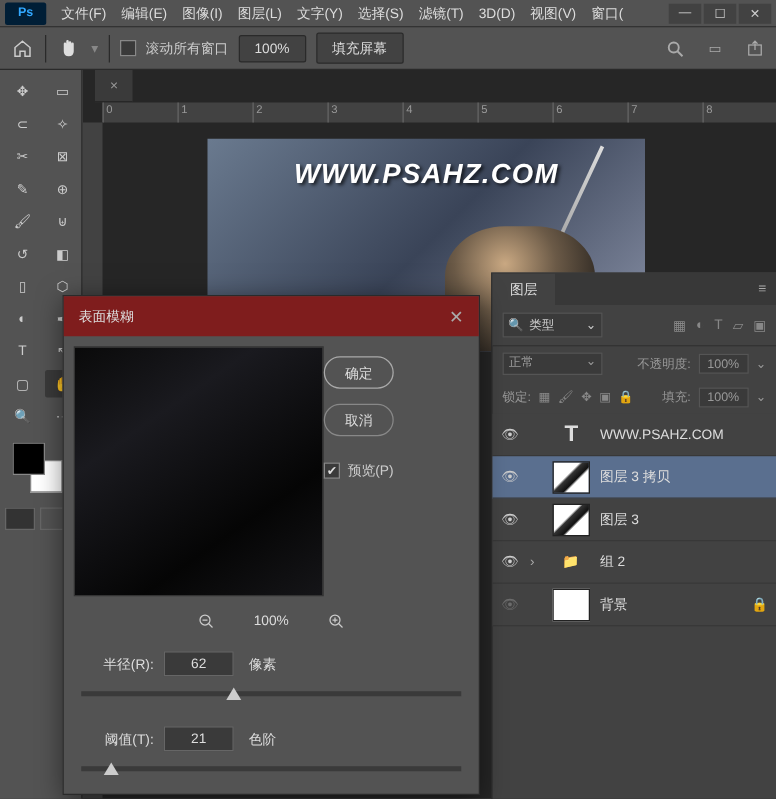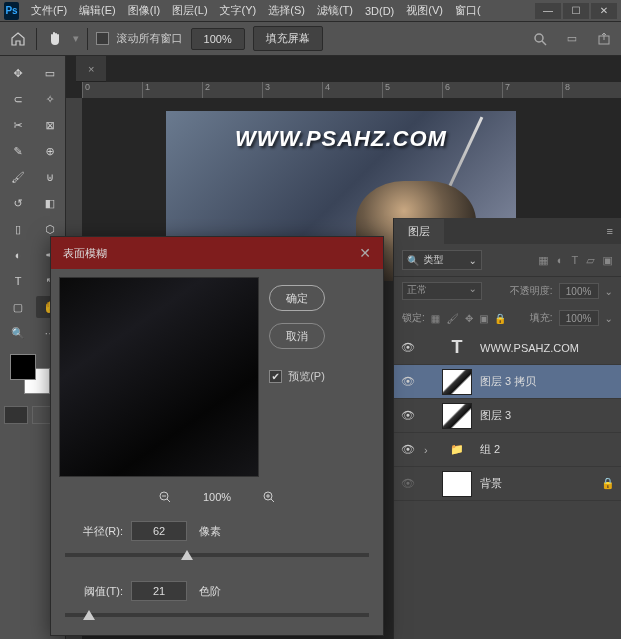--- a/index.html
+++ b/index.html
@@ -1,18 +1,18 @@
 <!DOCTYPE html>
 <html><head>
 <meta charset="utf-8">
 <style>
 * { margin: 0; padding: 0; box-sizing: border-box; font-family: "Microsoft YaHei", Arial, sans-serif; }
 body { width: 621px; height: 639px; background: #535353; overflow: hidden; font-size: 11px; color: #ccc; }
 .menubar { height: 22px; background: #535353; display: flex; align-items: center; padding: 0 4px; border-bottom: 1px solid #2a2a2a; }
-.ps-logo { width: 15px; height: 18px; background: #001e36; color: #31a8ff; display: flex; align-items: center; justify-content: center; font-size: 10px; font-weight: bold; border-radius: 2px; margin-right: 6px; }
+.ps-logo { width: 33px; height: 18px; background: #001e36; color: #31a8ff; display: flex; align-items: center; justify-content: center; font-size: 10px; font-weight: bold; border-radius: 2px; margin-right: 6px; }
 .menu-item { padding: 3px 6px; color: #ddd; cursor: pointer; }
 .win-ctrls { margin-left: auto; display: flex; gap: 2px; }
 .win-btn { width: 26px; height: 16px; background: #424242; display: flex; align-items: center; justify-content: center; color: #ccc; font-size: 10px; }
 .optionsbar { height: 34px; background: #535353; display: flex; align-items: center; padding: 0 8px; gap: 8px; border-bottom: 1px solid #2a2a2a; }
 .home-icon, .hand-icon { width: 20px; height: 20px; display: flex; align-items: center; justify-content: center; }
 .checkbox { width: 13px; height: 13px; border: 1px solid #888; background: #3a3a3a; }
 .opt-btn { padding: 4px 12px; background: #424242; border: 1px solid #2a2a2a; border-radius: 2px; color: #ddd; cursor: pointer; }
 .opt-right { margin-left: auto; display: flex; gap: 14px; }
 .icon-btn { width: 18px; height: 18px; display: flex; align-items: center; justify-content: center; color: #aaa; }
 .collapse-bar { position: absolute; left: 0; top: 58px; width: 14px; height: 16px; background: #424242; display: flex; align-items: center; justify-content: center; color: #aaa; }
@@ -32,21 +32,21 @@
 .ruler-h { position: absolute; left: 16px; top: 26px; right: 0; height: 16px; background: #424242; display: flex; color: #999; font-size: 9px; }
 .ruler-h span { flex: 0 0 60px; border-left: 1px solid #666; padding-left: 2px; }
 .ruler-v { position: absolute; left: 0; top: 42px; width: 16px; bottom: 0; background: #424242; }
 .canvas-img { position: absolute; left: 100px; top: 55px; width: 350px; height: 170px; background: linear-gradient(135deg, #6a7a8f 0%, #3a4458 50%, #8a92a8 100%); overflow: hidden; }
 .watermark { position: absolute; top: 15px; left: 50%; transform: translateX(-50%); color: #fff; font-size: 22px; font-weight: bold; font-style: italic; text-shadow: 2px 2px 3px rgba(0,0,0,0.7); letter-spacing: 1px; }
 .figure { position: absolute; right: 40px; bottom: 0; width: 120px; height: 100px; background: radial-gradient(ellipse at 40% 30%, #c9a882 0%, #6b5a47 40%, #2a2520 80%); border-radius: 40% 40% 0 0; }
 .sword { position: absolute; right: 60px; top: 0; width: 3px; height: 130px; background: linear-gradient(#ddd, #888); transform: rotate(25deg); }
 .dialog { position: absolute; left: 50px; top: 236px; width: 334px; height: 400px; background: #535353; border: 1px solid #2a2a2a; box-shadow: 0 4px 20px rgba(0,0,0,0.5); z-index: 100; }
 .dialog-title { height: 32px; background: #7f1d1d; display: flex; align-items: center; padding: 0 12px; color: #ddd; }
 .dialog-close { margin-left: auto; color: #aaa; cursor: pointer; font-size: 14px; }
-.dialog-body { padding: 8px; display: flex; gap: 10px; }
+.dialog-body { padding: 8px; display: flex; }
 .preview-box { width: 200px; height: 200px; background: linear-gradient(145deg, #0a0a0a 0%, #1a1a1f 30%, #050505 70%, #151518 100%); border: 1px solid #333; }
 .dialog-right { display: flex; flex-direction: column; gap: 12px; align-items: center; padding-top: 8px; }
 .pill-btn { width: 56px; height: 26px; border: 1px solid #888; border-radius: 14px; display: flex; align-items: center; justify-content: center; color: #ddd; cursor: pointer; background: #535353; }
 .pill-btn.primary { border-color: #aaa; }
 .preview-check { display: flex; align-items: center; gap: 6px; margin-top: 8px; }
 .preview-check .cb { width: 13px; height: 13px; background: #3a3a3a; border: 1px solid #888; display: flex; align-items: center; justify-content: center; color: #ddd; font-size: 10px; }
 .zoom-row { display: flex; align-items: center; justify-content: center; gap: 30px; margin-top: 4px; color: #ddd; }
 .zoom-icon { width: 16px; height: 16px; display: flex; align-items: center; justify-content: center; }
 .slider-row { display: flex; align-items: center; gap: 8px; padding: 4px 14px; margin-top: 12px; }
 .slider-label { width: 58px; color: #ddd; text-align: right; }

